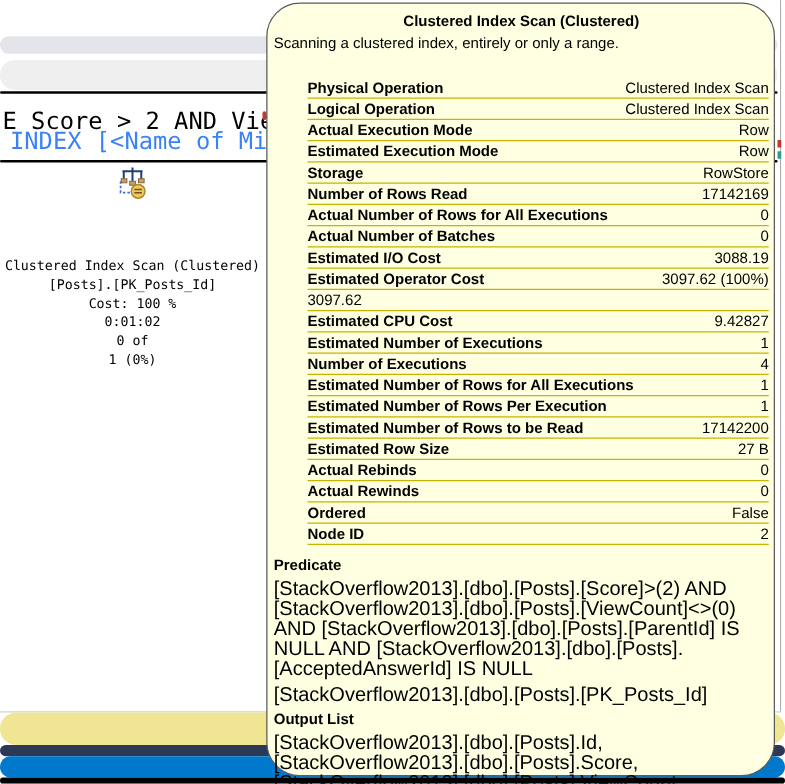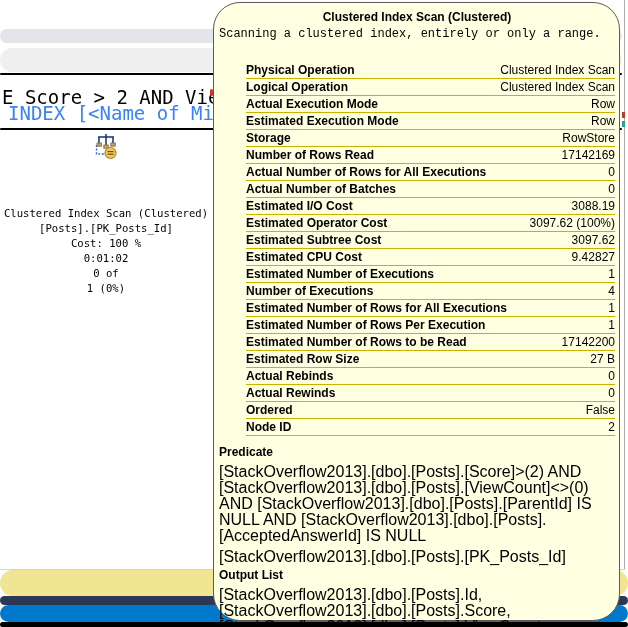--- a/index.html
+++ b/index.html
@@ -39,21 +39,21 @@
   #band-blue   { left:0; top:605px; width:628px; height:17px; background:#0078CC; }
   #band-black  { left:0; top:622px; width:628px; height:5px;  background:#000000; }
 
   
   #tooltip {
     left:213px; top:2px; width:407px; height:619px; box-sizing:border-box;
     background:#FFFFE1; border:1px solid #5B5B5B;
     padding:4px 4px 0 5px; font-size:12px; color:#000; z-index:10;
   }
   #tt-title { font-weight:bold; text-align:center; margin-top:3px; font-size:12px; }
-  #tt-desc  { margin-top:3px; font-size:12px;font-family:Liberation Mono, monospace; }
+  #tt-desc  { margin-top:3px; font-size:12px; }
   #tt-rows  { margin-top:21px; }
   .tt-row {
     display:flex; justify-content:space-between; align-items:flex-end;
     height:17px; box-sizing:border-box; padding-bottom:1px;
     border-bottom:1px solid #C8B400; font-size:12px;margin-left:27px;
   }
   .tt-row .lbl { font-weight:bold; white-space:nowrap; }
   .tt-row .val { white-space:nowrap; }
   #tt-sections { margin-top:9px; }
   .tt-section h4 { font-size:12px; margin:3px 0 1px 0; }
@@ -155,21 +155,20 @@
         <span class="lbl">Estimated I/O Cost</span>
         <span class="val">3088.19</span>
       </div>
 
       <div class="tt-row">
         <span class="lbl">Estimated Operator Cost</span>
         <span class="val">3097.62 (100%)</span>
       </div>
 
       <div class="tt-row">
-        <span class="lbl">Estimated Subtree Cost</span>
         <span class="val">3097.62</span>
       </div>
 
       <div class="tt-row">
         <span class="lbl">Estimated CPU Cost</span>
         <span class="val">9.42827</span>
       </div>
 
       <div class="tt-row">
         <span class="lbl">Estimated Number of Executions</span>

